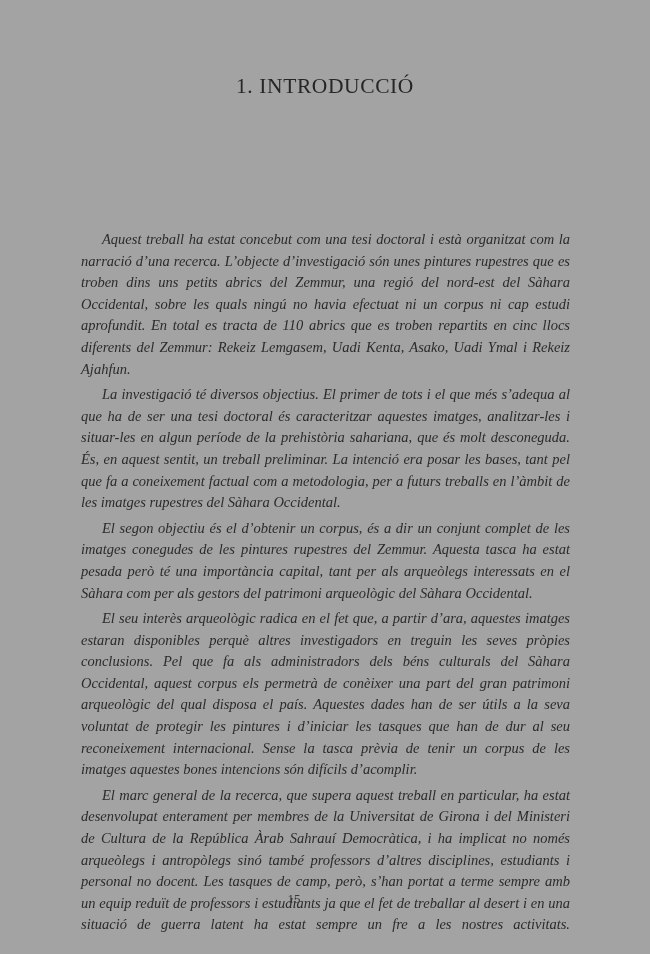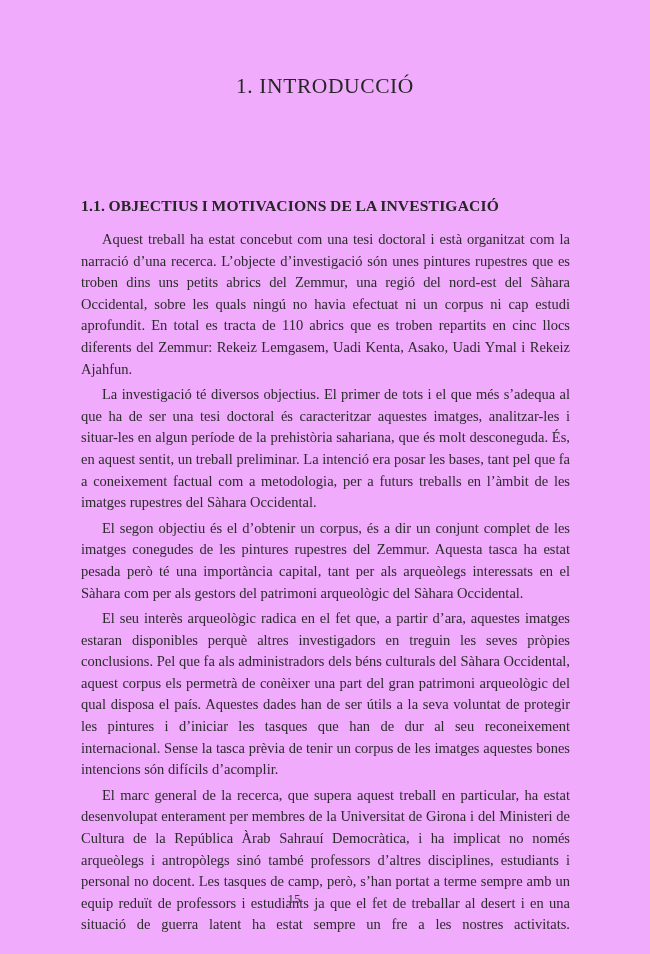--- a/index.html
+++ b/index.html
@@ -12,21 +12,21 @@
       height: 954px;
       position: relative;
       overflow: hidden;
       font-family: "Liberation Serif", "DejaVu Serif", serif;
       color: #2a2a2a;
     }
     .page {
       position: absolute;
       left: 0; top: 0;
       width: 650px; height: 954px;
-      background: #f0abfc;
+      background: #a3a3a3;
     }
     .chapter-title {
       position: absolute;
       top: 74px;
       left: 0;
       width: 650px;
       text-align: center;
       font-size: 21.5px;
       letter-spacing: 0.6px;
       color: #262626;
@@ -52,40 +52,40 @@
       font-size: 14.5px;
       line-height: 21.6px;
       color: #2b2b2b;
     }
     .body-text p {
       margin: 0 0 4px 0;
       text-indent: 21px;
       text-align: justify;
       text-align-last: left;
       hyphens: none;
+      font-style: italic;
     }
     .body-text p.last-justified {
       text-align-last: justify;
     }
     .page-number {
       position: absolute;
       top: 891px;
       left: 0;
       width: 588px;
       text-align: center;
       font-size: 13px;
       color: #3a3a3a;
     }
   </style>
 </head>
 <body>
 
 <div class="page">
   <h1 class="chapter-title">1. INTRODUCCIÓ</h1>
-  <h2 class="section-title">1.1. OBJECTIUS I MOTIVACIONS DE LA INVESTIGACIÓ</h2>
 
   <div class="body-text">
     <p>Aquest treball ha estat concebut com una tesi doctoral i està organitzat com la narració d’una recerca. L’objecte d’investigació són unes pintures rupestres que es troben dins uns petits abrics del Zemmur, una regió del nord-est del Sàhara Occidental, sobre les quals ningú no havia efectuat ni un corpus ni cap estudi aprofundit. En total es tracta de 110 abrics que es troben repartits en cinc llocs diferents del Zemmur: Rekeiz Lemgasem, Uadi Kenta, Asako, Uadi Ymal i Rekeiz Ajahfun.</p>
     <p>La investigació té diversos objectius. El primer de tots i el que més s’adequa al que ha de ser una tesi doctoral és caracteritzar aquestes imatges, analitzar-les i situar-les en algun període de la prehistòria sahariana, que és molt desconeguda. És, en aquest sentit, un treball preliminar. La intenció era posar les bases, tant pel que fa a coneixement factual com a metodologia, per a futurs treballs en l’àmbit de les imatges rupestres del Sàhara Occidental.</p>
     <p>El segon objectiu és el d’obtenir un corpus, és a dir un conjunt complet de les imatges conegudes de les pintures rupestres del Zemmur. Aquesta tasca ha estat pesada però té una importància capital, tant per als arqueòlegs interessats en el Sàhara com per als gestors del patrimoni arqueològic del Sàhara Occidental.</p>
     <p>El seu interès arqueològic radica en el fet que, a partir d’ara, aquestes imatges estaran disponibles perquè altres investigadors en treguin les seves pròpies conclusions. Pel que fa als administradors dels béns culturals del Sàhara Occidental, aquest corpus els permetrà de conèixer una part del gran patrimoni arqueològic del qual disposa el país. Aquestes dades han de ser útils a la seva voluntat de protegir les pintures i d’iniciar les tasques que han de dur al seu reconeixement internacional. Sense la tasca prèvia de tenir un corpus de les imatges aquestes bones intencions són difícils d’acomplir.</p>
     <p class="last-justified">El marc general de la recerca, que supera aquest treball en particular, ha estat desenvolupat enterament per membres de la Universitat de Girona i del Ministeri de Cultura de la República Àrab Sahrauí Democràtica, i ha implicat no només arqueòlegs i antropòlegs sinó també professors d’altres disciplines, estudiants i personal no docent. Les tasques de camp, però, s’han portat a terme sempre amb un equip reduït de professors i estudiants ja que el fet de treballar al desert i en una situació de guerra latent ha estat sempre un fre a les nostres activitats.</p>
   </div>
 
   <div class="page-number">15</div>

